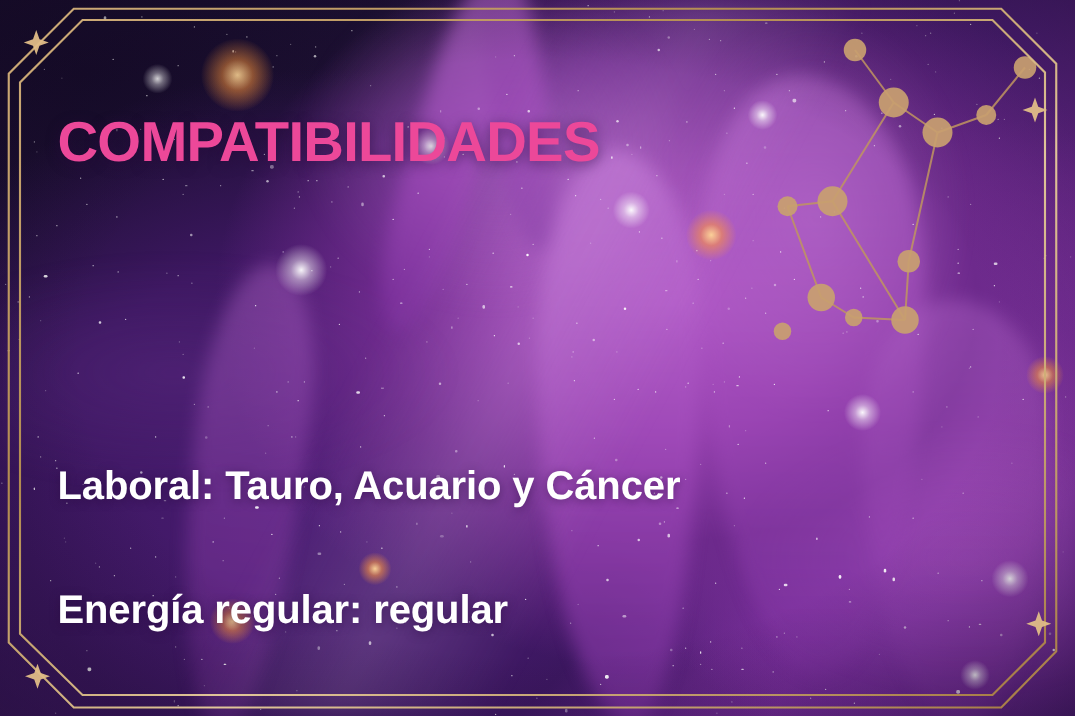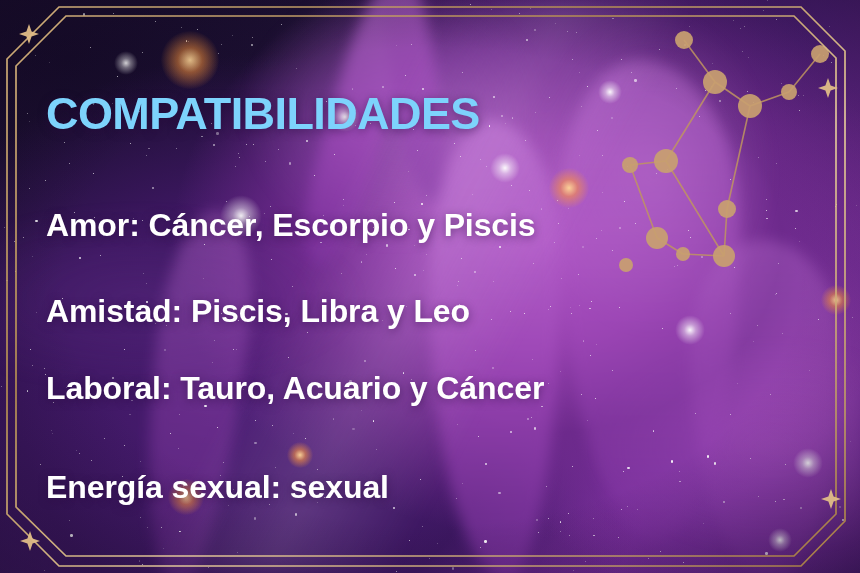--- a/index.html
+++ b/index.html
@@ -64,21 +64,21 @@
   #constellation{position:absolute;left:0;top:0;}
 
   
   #frame{position:absolute;left:0;top:0;}
 
   
   #text-block{position:absolute;left:0;top:0;width:100%;height:100%;}
   #page-title{
     position:absolute;left:46px;top:91px;
     font-size:45px;font-weight:700;letter-spacing:-.6px;
-    color:#7dd3fc;line-height:1;
+    color:#ec4899;line-height:1;
     text-shadow:0 2px 10px rgba(40,10,60,.55);
     white-space:nowrap;
   }
   .line{
     position:absolute;left:46px;
     font-size:32px;font-weight:600;letter-spacing:-.1px;
     color:#ffffff;line-height:1;
     text-shadow:0 2px 8px rgba(40,10,60,.5);
     white-space:nowrap;
   }
@@ -588,19 +588,17 @@
     <g fill="#e0bd87" opacity=".95">
       <path d="M29,24 L31.6,31.4 L39,34 L31.6,36.6 L29,44 L26.4,36.6 L19,34 L26.4,31.4 Z"></path>
       <path d="M828,78 L830.6,85.4 L838,88 L830.6,90.6 L828,98 L825.4,90.6 L818,88 L825.4,85.4 Z"></path>
       <path d="M30,531 L32.6,538.4 L40,541 L32.6,543.6 L30,551 L27.4,543.6 L20,541 L27.4,538.4 Z"></path>
       <path d="M831,489 L833.6,496.4 L841,499 L833.6,501.6 L831,509 L828.4,501.6 L821,499 L828.4,496.4 Z"></path>
     </g>
   </svg>
 
   <div id="text-block">
     <div id="page-title">COMPATIBILIDADES</div>
-    <div class="line" id="line-0">Amor: Cáncer, Escorpio y Piscis</div>
-    <div class="line" id="line-1">Amistad: Piscis, Libra y Leo</div>
     <div class="line" id="line-2">Laboral: Tauro, Acuario y Cáncer</div>
-    <div class="line" id="line-3">Energía sexual: sexual</div>
+    <div class="line" id="line-3">Energía regular: regular</div>
   </div>
 
 </div>
 
 </body></html>

